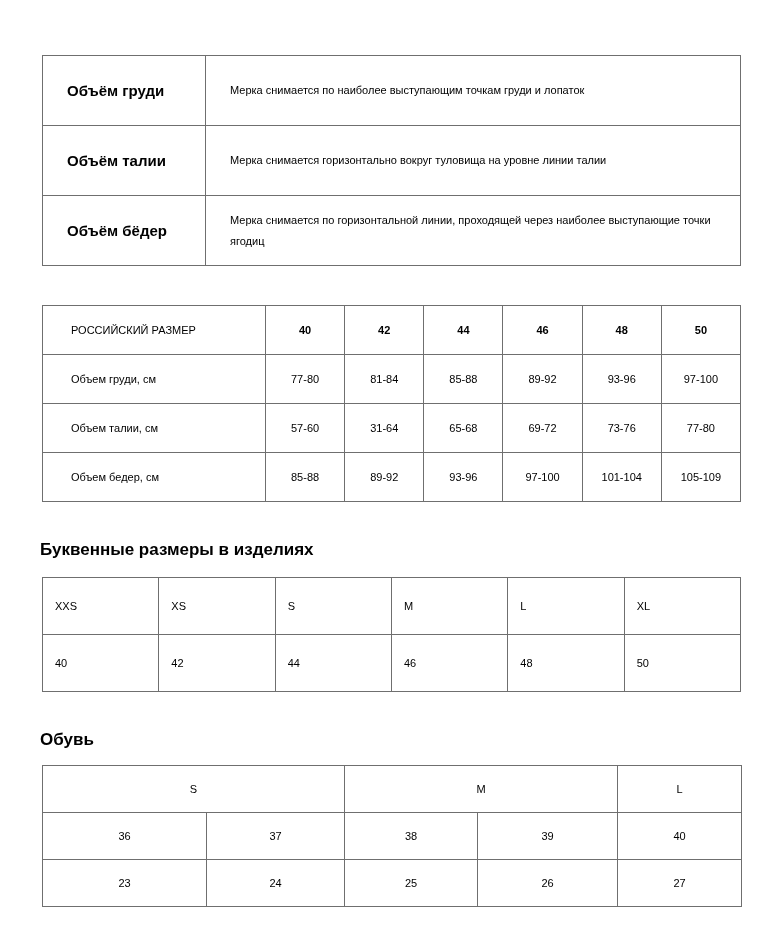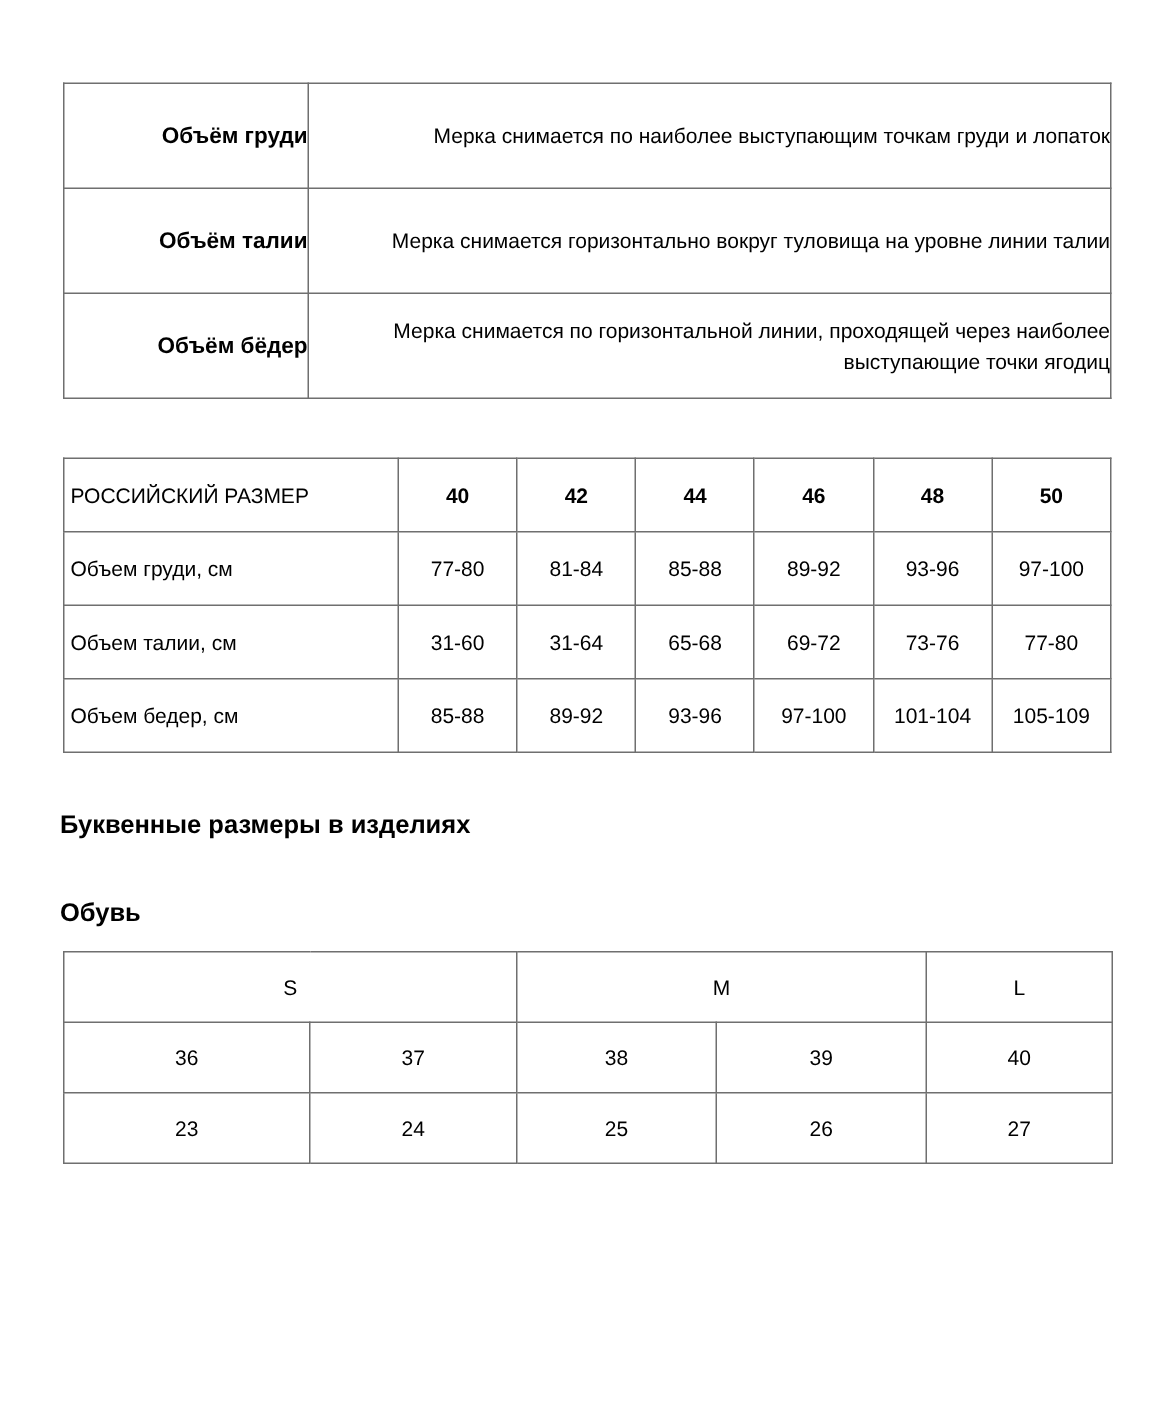--- a/index.html
+++ b/index.html
@@ -19,35 +19,35 @@
     width: 783px;
     padding: 55px 42px 0 42px;
   }
   table {
     border-collapse: collapse;
     table-layout: fixed;
     width: 699px;
   }
   td, th {
     border: 1px solid #6f6f6f;
-    font-size: 14px;
+    font-size: 11px;
     font-weight: normal;
     vertical-align: middle;
     background: #ffffff;
     overflow: hidden;
   }
 
   
-  .t-measure td { height: 57px; padding: 6px 0; line-height: 21px; text-align: right; }
+  .t-measure td { height: 57px; padding: 6px 24px; line-height: 21px; text-align: left; }
   .t-measure td.term { font-weight: bold; font-size: 15px; }
 
   
   .t-rus { margin-top: 39px; }
   .t-rus td { height: 48px; padding: 0 6px; text-align: center; }
-  .t-rus td.rowlabel { text-align: left; padding: 0 4px; }
+  .t-rus td.rowlabel { text-align: left; padding: 0 28px; }
   .t-rus td.sizehead { font-weight: bold; }
 
   
   .section-heading {
     font-size: 17px;
     font-weight: bold;
     line-height: 23px;
     margin: 36px 0 16px -2px;
   }
   .section-heading.shoes { margin-bottom: 14px; }
@@ -108,41 +108,69 @@
         <td class="rowlabel">Объем груди, см</td>
         <td>77-80</td>
         <td>81-84</td>
         <td>85-88</td>
         <td>89-92</td>
         <td>93-96</td>
         <td>97-100</td>
       </tr>
       <tr>
         <td class="rowlabel">Объем талии, см</td>
-        <td>31-60</td>
+        <td>57-60</td>
         <td>31-64</td>
         <td>65-68</td>
         <td>69-72</td>
         <td>73-76</td>
         <td>77-80</td>
       </tr>
       <tr>
         <td class="rowlabel">Объем бедер, см</td>
         <td>85-88</td>
         <td>89-92</td>
         <td>93-96</td>
         <td>97-100</td>
         <td>101-104</td>
         <td>105-109</td>
       </tr>
     </tbody>
   </table>
 
   <div class="section-heading">Буквенные размеры в изделиях</div>
 
+  <table class="t-letter">
+    <colgroup>
+        <col>
+        <col>
+        <col>
+        <col>
+        <col>
+        <col>
+      </colgroup>
+    <tbody>
+      <tr>
+        <td>XXS</td>
+        <td>XS</td>
+        <td>S</td>
+        <td>M</td>
+        <td>L</td>
+        <td>XL</td>
+      </tr>
+      <tr>
+        <td>40</td>
+        <td>42</td>
+        <td>44</td>
+        <td>46</td>
+        <td>48</td>
+        <td>50</td>
+      </tr>
+    </tbody>
+  </table>
 
   <div class="section-heading shoes">Обувь</div>
 
   <table class="t-shoes">
     <colgroup>
       <col style="width:164px">
         <col style="width:138px">
         <col style="width:133px">
         <col style="width:140px">
         <col style="width:124px">

